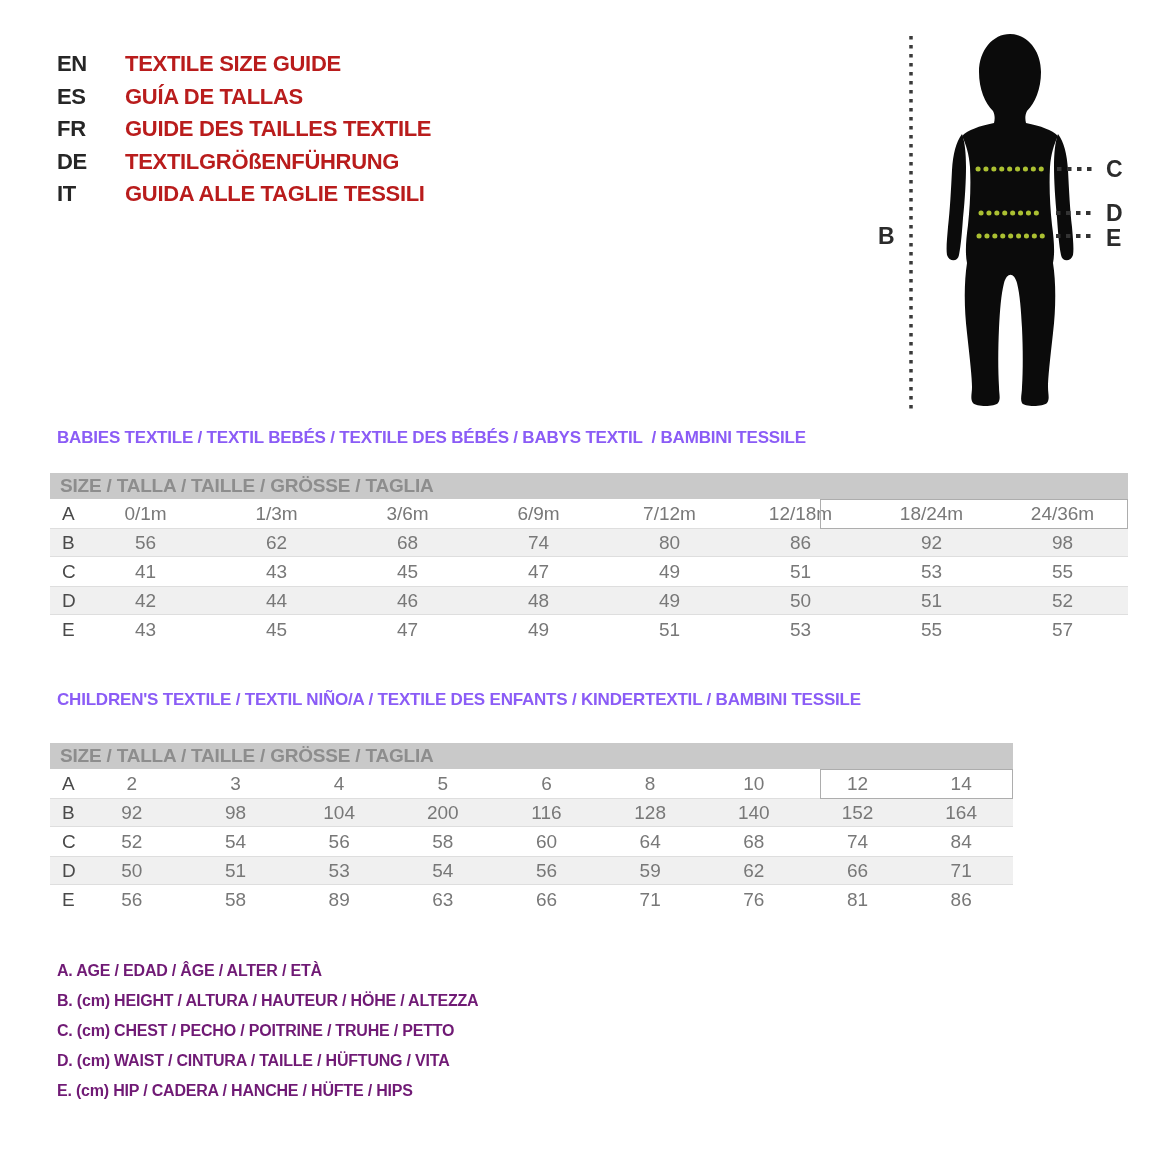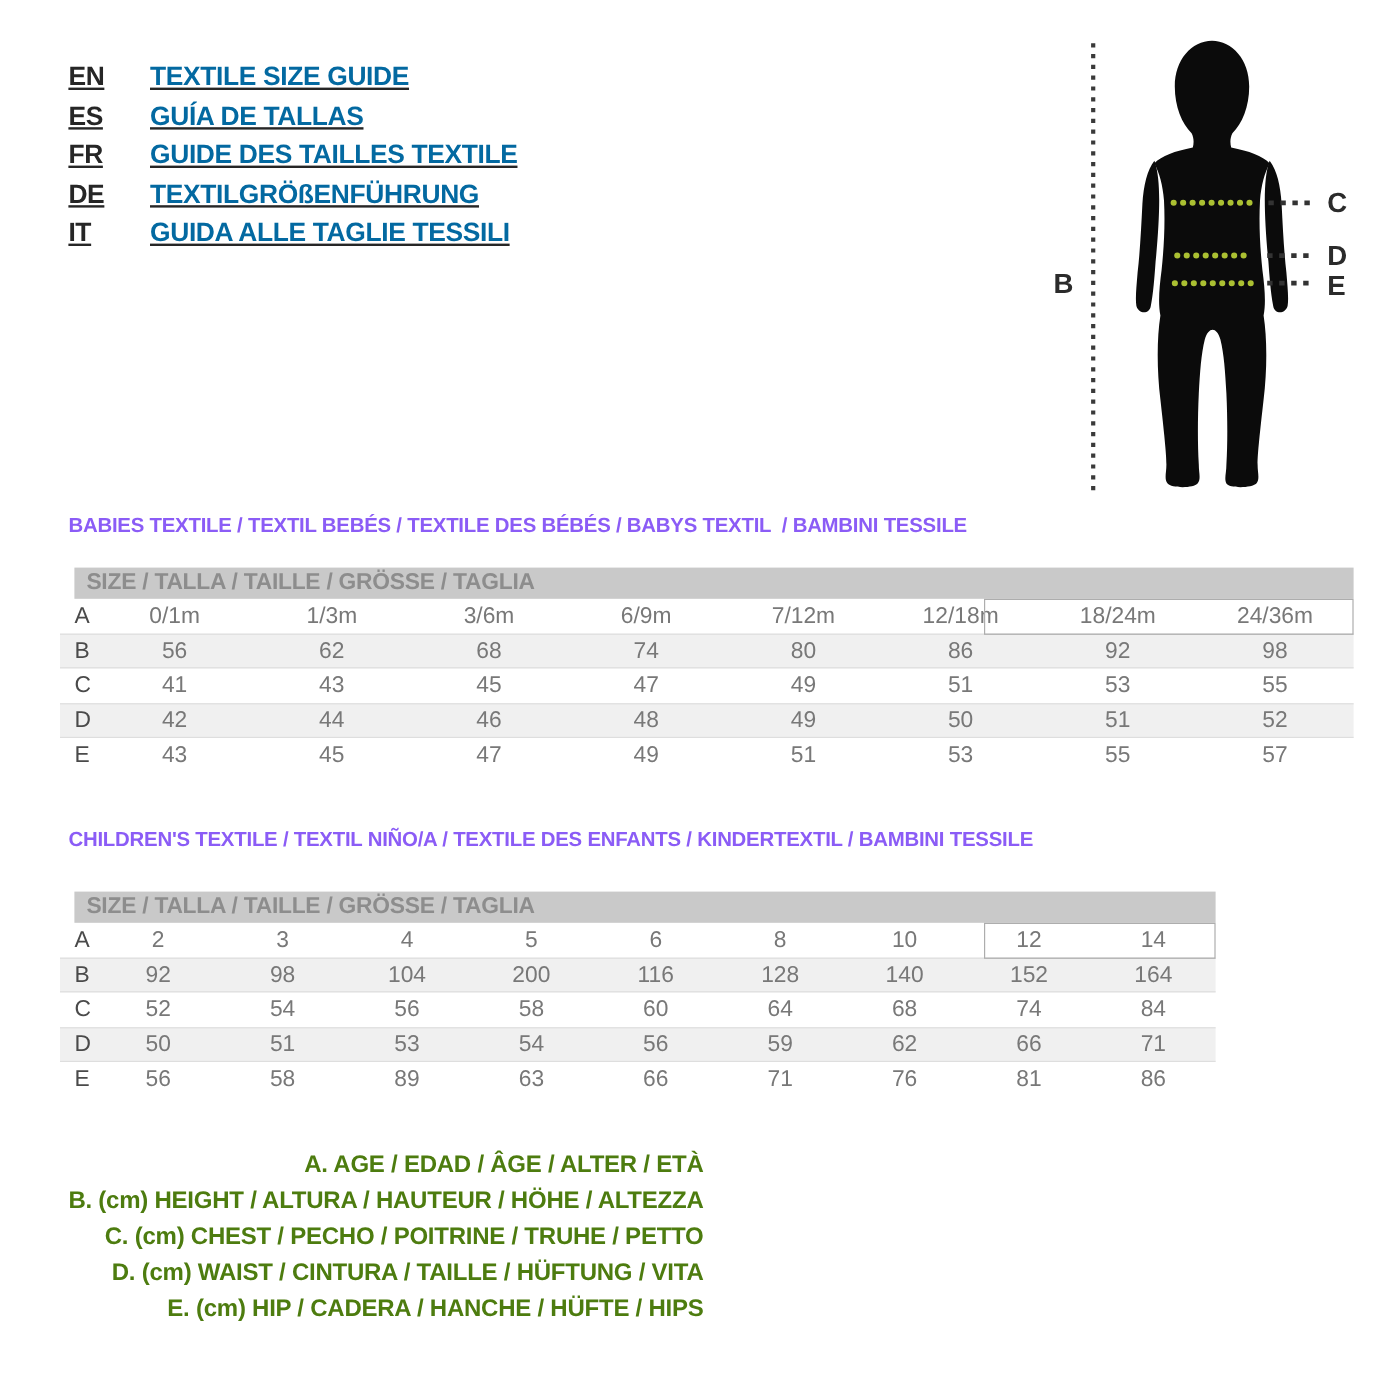--- a/index.html
+++ b/index.html
@@ -2,58 +2,57 @@
 <html><head>
 <meta charset="utf-8">
 <style>
   html,body{margin:0;padding:0;background:#fff;}
   .page{
     position:relative;width:1160px;height:1160px;background:#ffffff;overflow:hidden;
     font-family:"Liberation Sans", sans-serif;color:#262626;
   }
   
   .lang-block{position:absolute;left:57px;top:48px;}
-  .lang-row{display:flex;height:32.5px;align-items:center;text-decoration:underline;}
+  .lang-row{display:flex;height:32.5px;align-items:center;}
   .lang-code{width:68px;font-weight:bold;font-size:22px;letter-spacing:-0.3px;color:#262626;}
-  .lang-title{font-weight:bold;font-size:22px;letter-spacing:-0.3px;color:#0369a1;white-space:pre;}
+  .lang-title{font-weight:bold;font-size:22px;letter-spacing:-0.3px;color:#b91c1c;white-space:pre;}
   
   .figure{position:absolute;left:850px;top:20px;width:310px;height:400px;}
   .figure svg{display:block;}
   .silhouette{fill:#0b0b0b;}
   .green-dots{stroke:#abc032;stroke-width:5;stroke-linecap:round;stroke-dasharray:0.1 7.8;fill:none;}
   .dark-dash{stroke:#333333;stroke-width:4;stroke-dasharray:4.5 5.5;fill:none;}
   .dark-dots-v{stroke:#3a3a3a;stroke-width:3.5;stroke-dasharray:3.5 5.5;fill:none;}
   .fig-label{font-family:"Liberation Sans",sans-serif;font-weight:bold;font-size:23px;fill:#2b2b2b;}
   
   .section-title{position:absolute;left:57px;font-weight:bold;font-size:17px;letter-spacing:-0.2px;color:#8b5cf6;white-space:pre;}
   .babies-title{top:428px;}
   .children-title{top:690px;}
   
   .size-table{position:absolute;left:50px;}
   .size-table.babies{top:473px;width:1078px;}
   .size-table.children{top:743px;width:963px;}
   .size-header{
     height:26px;line-height:26px;background:#c9c9c9;color:#8d8d8d;
     font-weight:bold;font-size:19px;padding-left:10px;letter-spacing:-0.2px;
     box-sizing:border-box;
-    margin-left:12px;
   }
   .trow{display:grid;height:29px;align-items:center;box-sizing:border-box;}
   .babies .trow{grid-template-columns:30px repeat(8,1fr);}
   .children .trow{grid-template-columns:30px repeat(9,1fr);}
   .trow.shaded{background:#f0f0f0;border-top:1px solid #dedede;border-bottom:1px solid #dedede;}
   .tlabel{font-size:19px;color:#4a4a4a;padding-left:12px;}
   .tcell{font-size:19px;color:#787878;text-align:center;}
   
   .hl-box{position:absolute;border:1px solid #adadad;box-sizing:border-box;background:transparent;}
   .babies-box{left:820px;top:499px;width:308px;height:30px;}
   .children-box{left:820px;top:769px;width:193px;height:30px;}
   
   .legend{position:absolute;left:57px;top:956px;}
-  .legend-line{font-weight:bold;font-size:20px;line-height:30px;letter-spacing:-0.2px;color:#4d7c0f;white-space:pre;text-align:right;}
+  .legend-line{font-weight:bold;font-size:16px;line-height:30px;letter-spacing:-0.2px;color:#701a75;white-space:pre;}
 </style>
 </head>
 <body>
 
 <div class="page">
 
   <div class="lang-block" id="lang-block">
       <div class="lang-row">
         <span class="lang-code">EN</span>
         <span class="lang-title">TEXTILE SIZE GUIDE</span>

